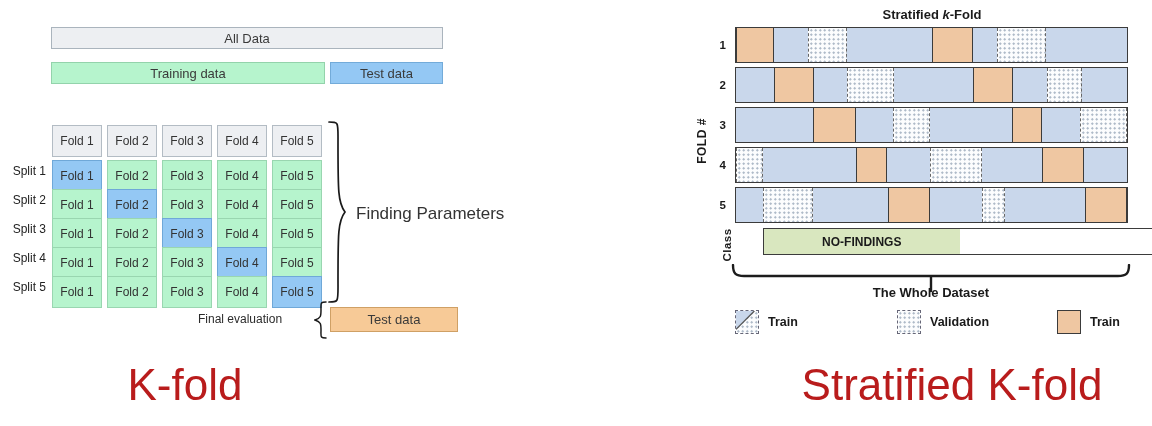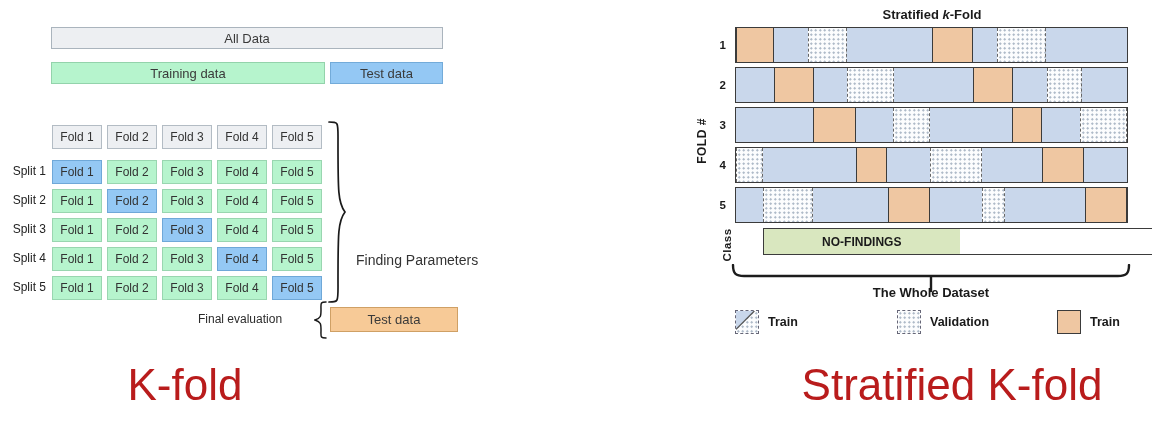--- a/index.html
+++ b/index.html
@@ -11,28 +11,28 @@
   }
   .abs{position:absolute;}
   
   .bar{box-sizing:border-box;height:22px;display:flex;align-items:center;justify-content:center;
        font-size:13px;color:#3a3a3a;}
   .bar.gray{background:var(--kfold-gray);border:1px solid #aab4bd;}
   .bar.green{background:var(--kfold-green);border:1px solid #93d3ab;}
   .bar.blue{background:var(--kfold-blue);border:1px solid #73abd9;}
   .bar.orange{background:var(--kfold-orange);border:1px solid #cfa065;}
   .fold-row{position:absolute;display:flex;gap:5px;}
-  .fold-box{box-sizing:border-box;width:50px;height:24px;display:flex;align-items:center;justify-content:center;
+  .fold-box{box-sizing:border-box;width:50px;height:32px;display:flex;align-items:center;justify-content:center;
             font-size:12px;color:#333;}
   .fold-box.gray{background:var(--kfold-gray);border:1px solid #b3bcc4;}
   .fold-box.green{background:var(--kfold-green);border:1px solid #99d6b0;}
   .fold-box.blue{background:var(--kfold-blue);border:1px solid #6fa8d8;}
   .split-label{position:absolute;left:0;width:46px;height:22px;line-height:22px;text-align:right;
                font-size:12px;color:#222;}
-  .small-note{font-size:14px;color:#333;margin-top:48px;}
+  .small-note{font-size:17px;color:#333;}
   .caption{font-size:44px;color:#b91c1c;letter-spacing:0px;text-align:center;}
   
   .strat-title{font-size:13px;font-weight:700;color:#1a1a1a;text-align:center;}
   .strat-title .it{font-style:italic;}
   .rot{transform:rotate(-90deg);transform-origin:center;display:flex;align-items:center;justify-content:center;}
   .axis-label{font-size:12px;font-weight:700;color:#1a1a1a;letter-spacing:.5px;}
   .strat-row-label{position:absolute;width:18px;text-align:right;font-size:11.5px;font-weight:700;color:#1a1a1a;}
   .strat-bar{position:absolute;left:735px;width:393px;height:36px;box-sizing:border-box;
              border:1.7px solid #3b3b3b;display:flex;background:var(--strat-train);}
   .seg{box-sizing:border-box;height:100%;}

